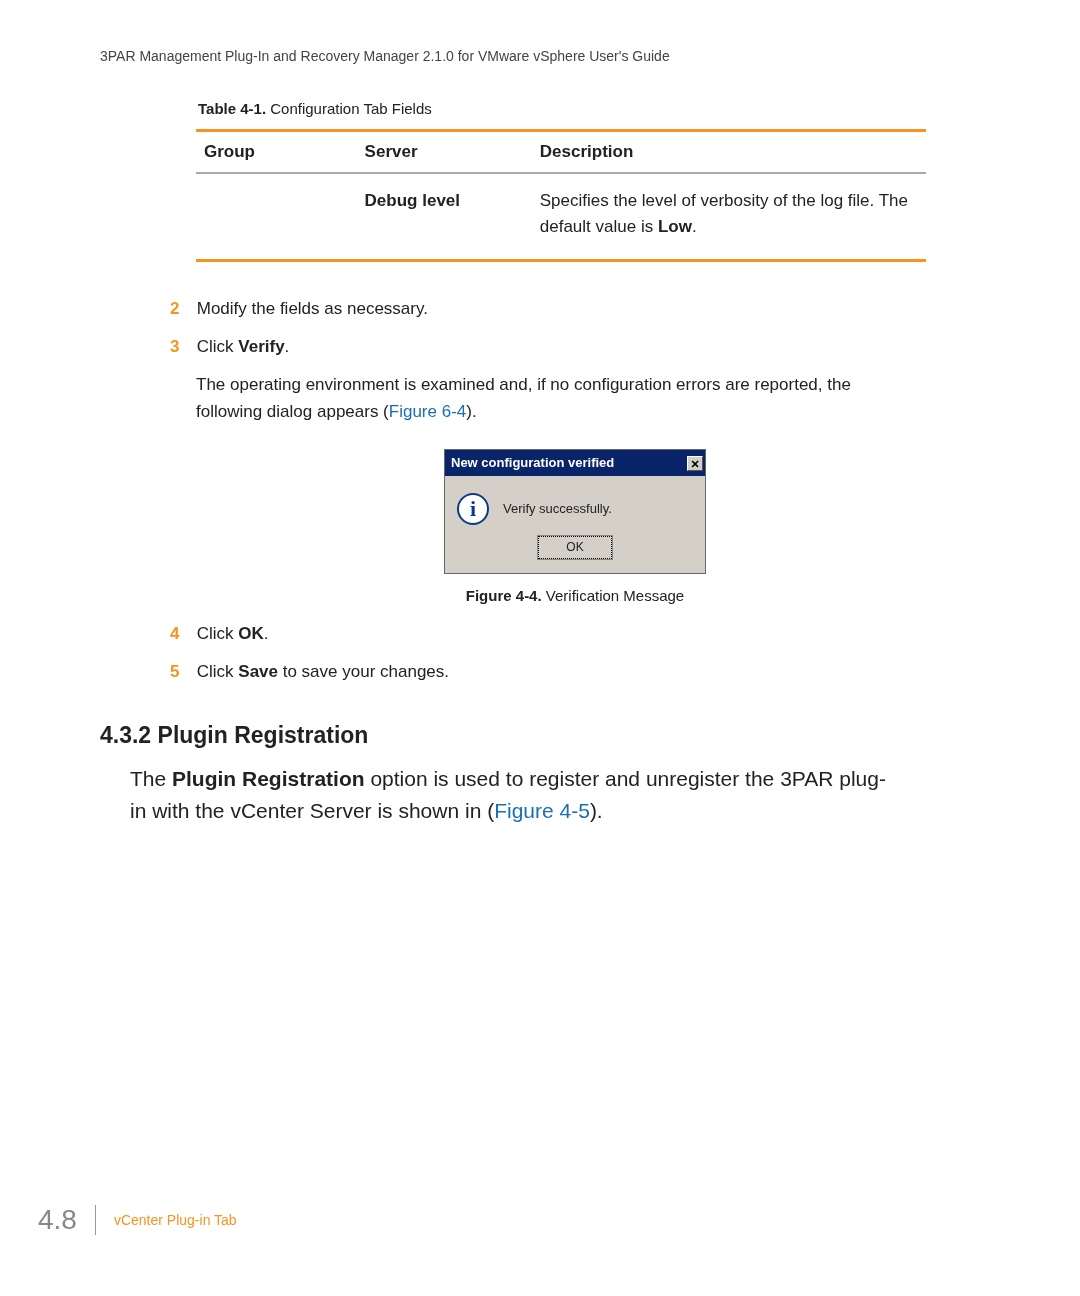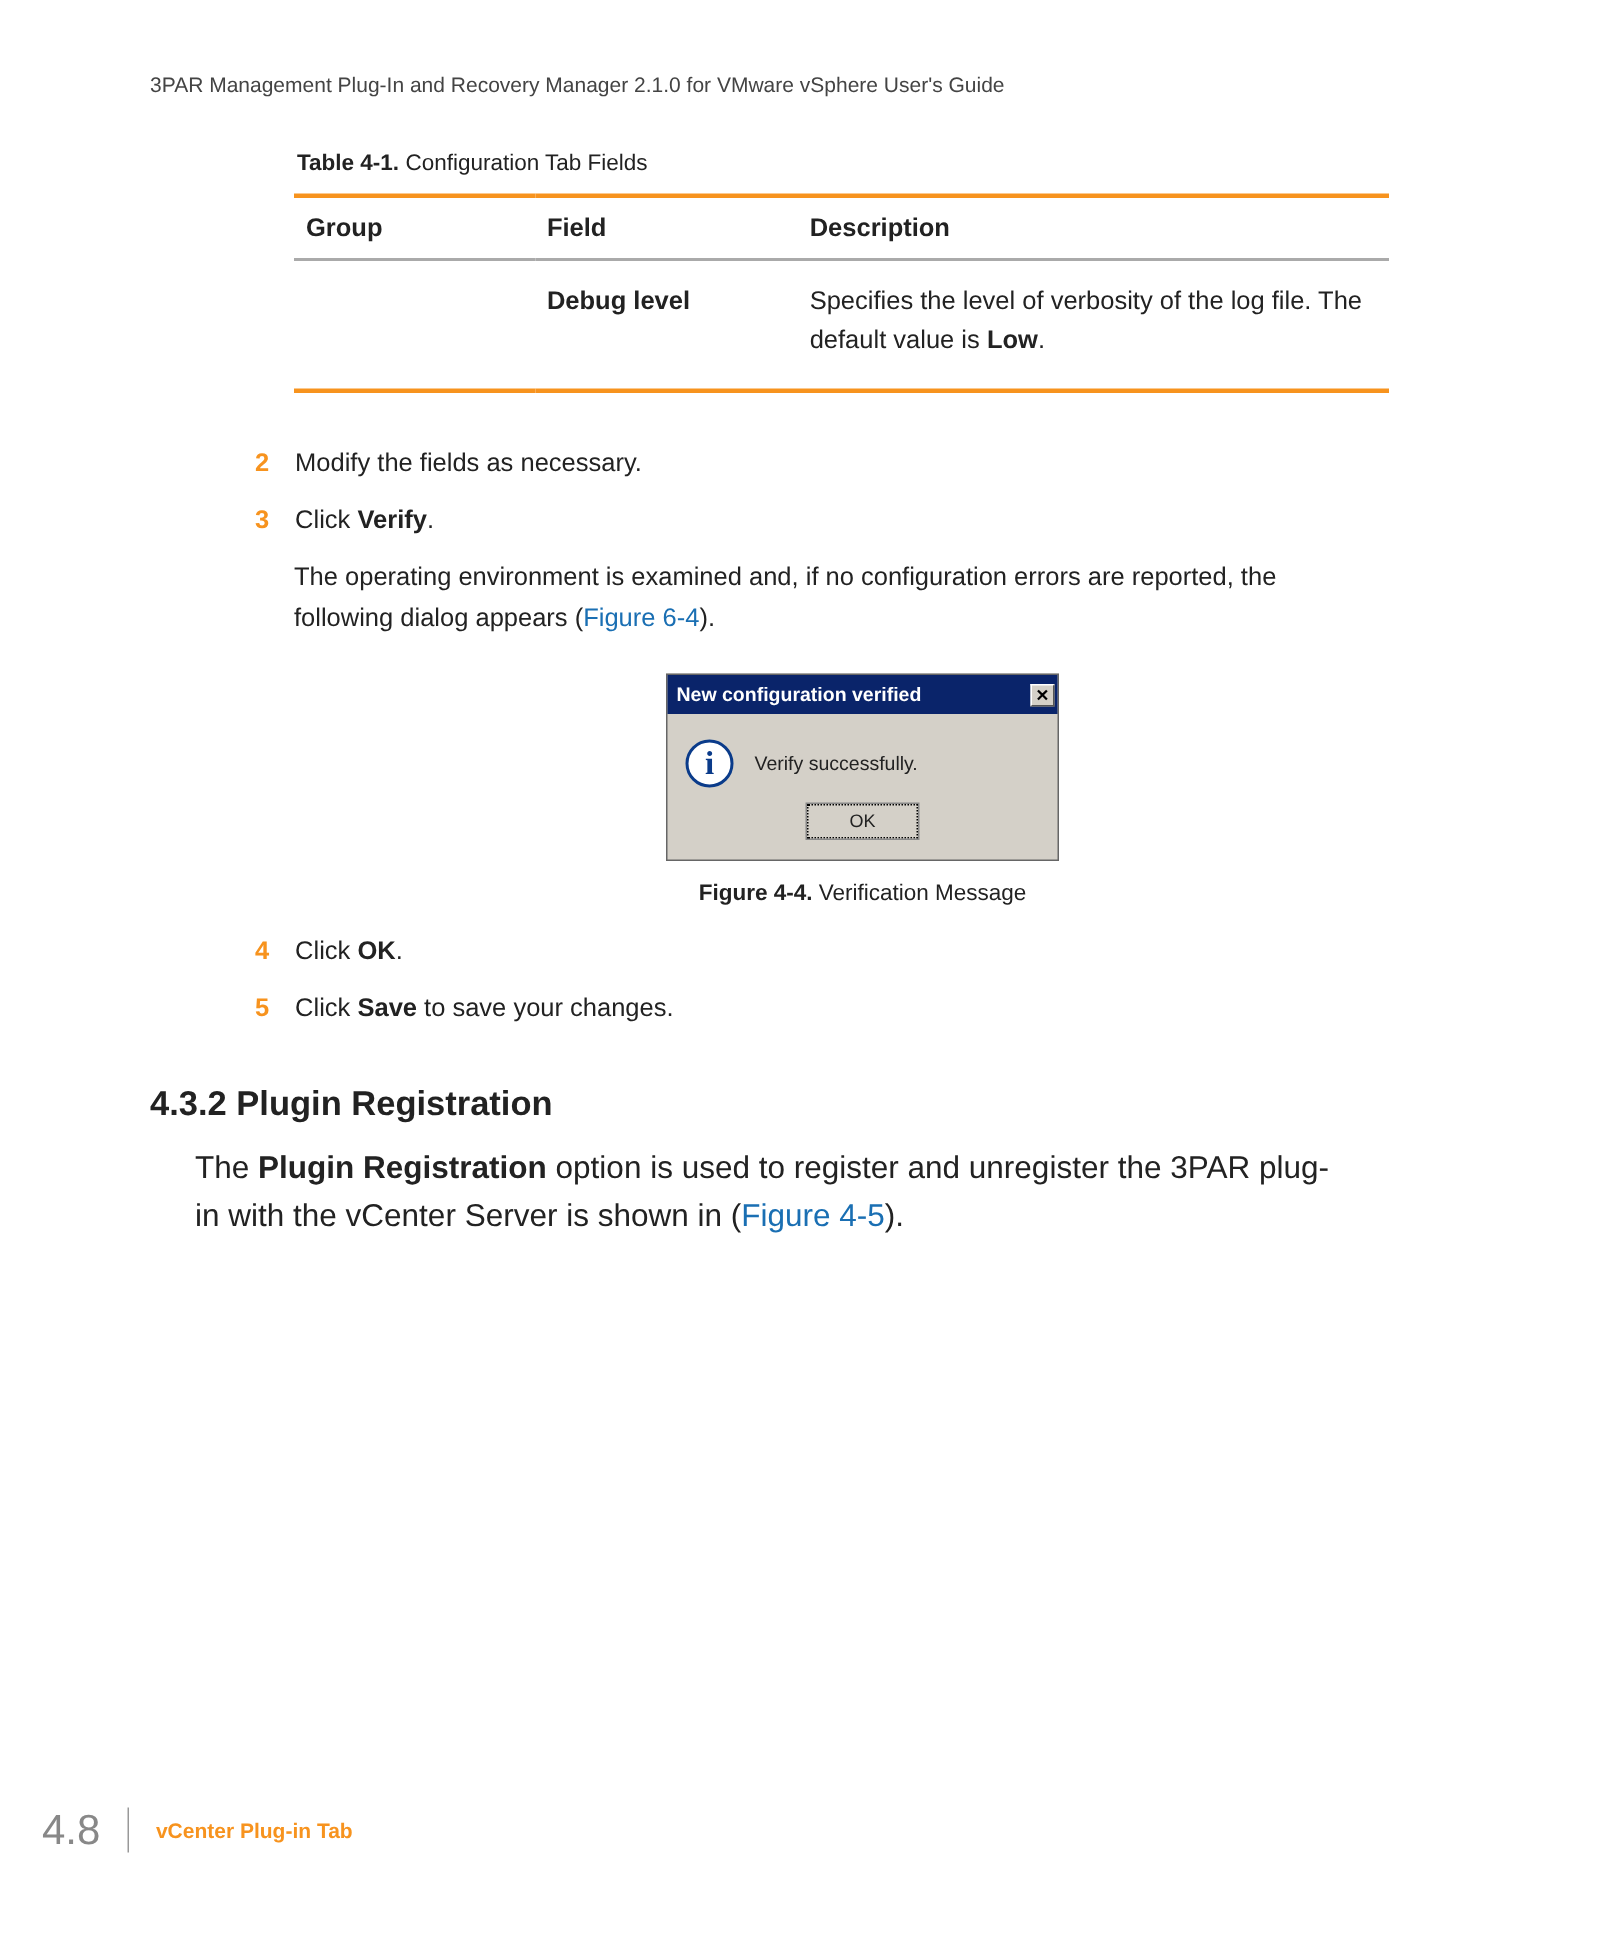--- a/index.html
+++ b/index.html
@@ -143,55 +143,55 @@
   .section-para {
     margin-left: 30px;
     font-size: 21px;
     line-height: 1.55;
     max-width: 760px;
   }
 
   .footer {
     position: absolute;
     bottom: 60px;
-    left: 28px;
+    left: 38px;
     display: flex;
     align-items: center;
     gap: 18px;
     text-align: center;
   }
   .page-num {
     font-size: 28px;
     color: #888;
     font-weight: 400;
   }
   .divider {
     width: 1px; height: 30px; background: #999;
   }
   .footer-label {
     color: #f7931e;
-    font-weight: 700;
+    font-weight: 400;
     font-size: 14px;
   }
 </style>
 </head>
 <body>
 
 <div class="page">
   <div class="header-text">3PAR Management Plug-In and Recovery Manager 2.1.0 for VMware vSphere User's Guide</div>
 
   <div class="table-caption">
     <span class="bold">Table 4-1.</span><span>  Configuration Tab Fields</span>
   </div>
 
   <table class="config">
     <thead>
       <tr>
         <th style="width:22%">Group</th>
-        <th style="width:24%">Field</th>
+        <th style="width:24%">Server</th>
         <th>Description</th>
       </tr>
     </thead>
     <tbody>
       <tr class="last">
         <td class="bold"></td>
         <td class="bold">Debug level</td>
         <td>
           <span>Specifies the level of verbosity of the log file. The default value is </span><span class="bold">Low</span><span>.</span>
         </td>

